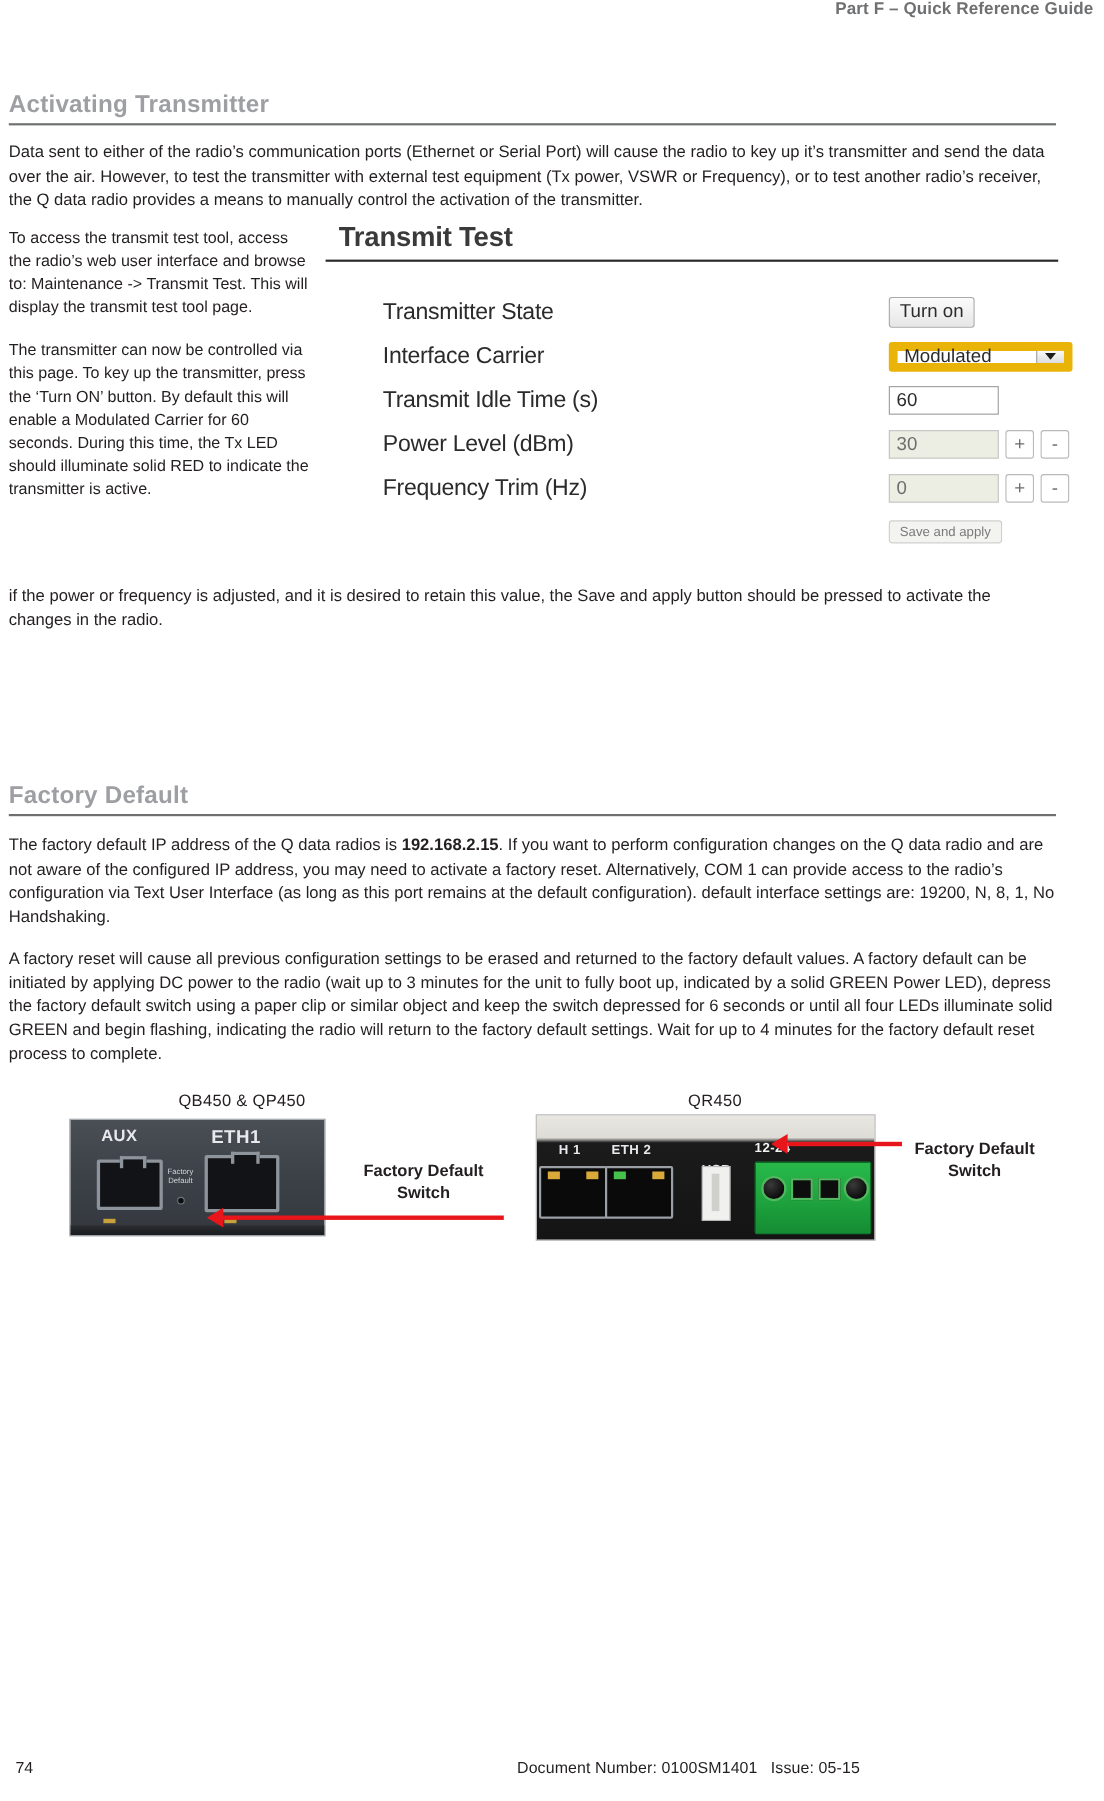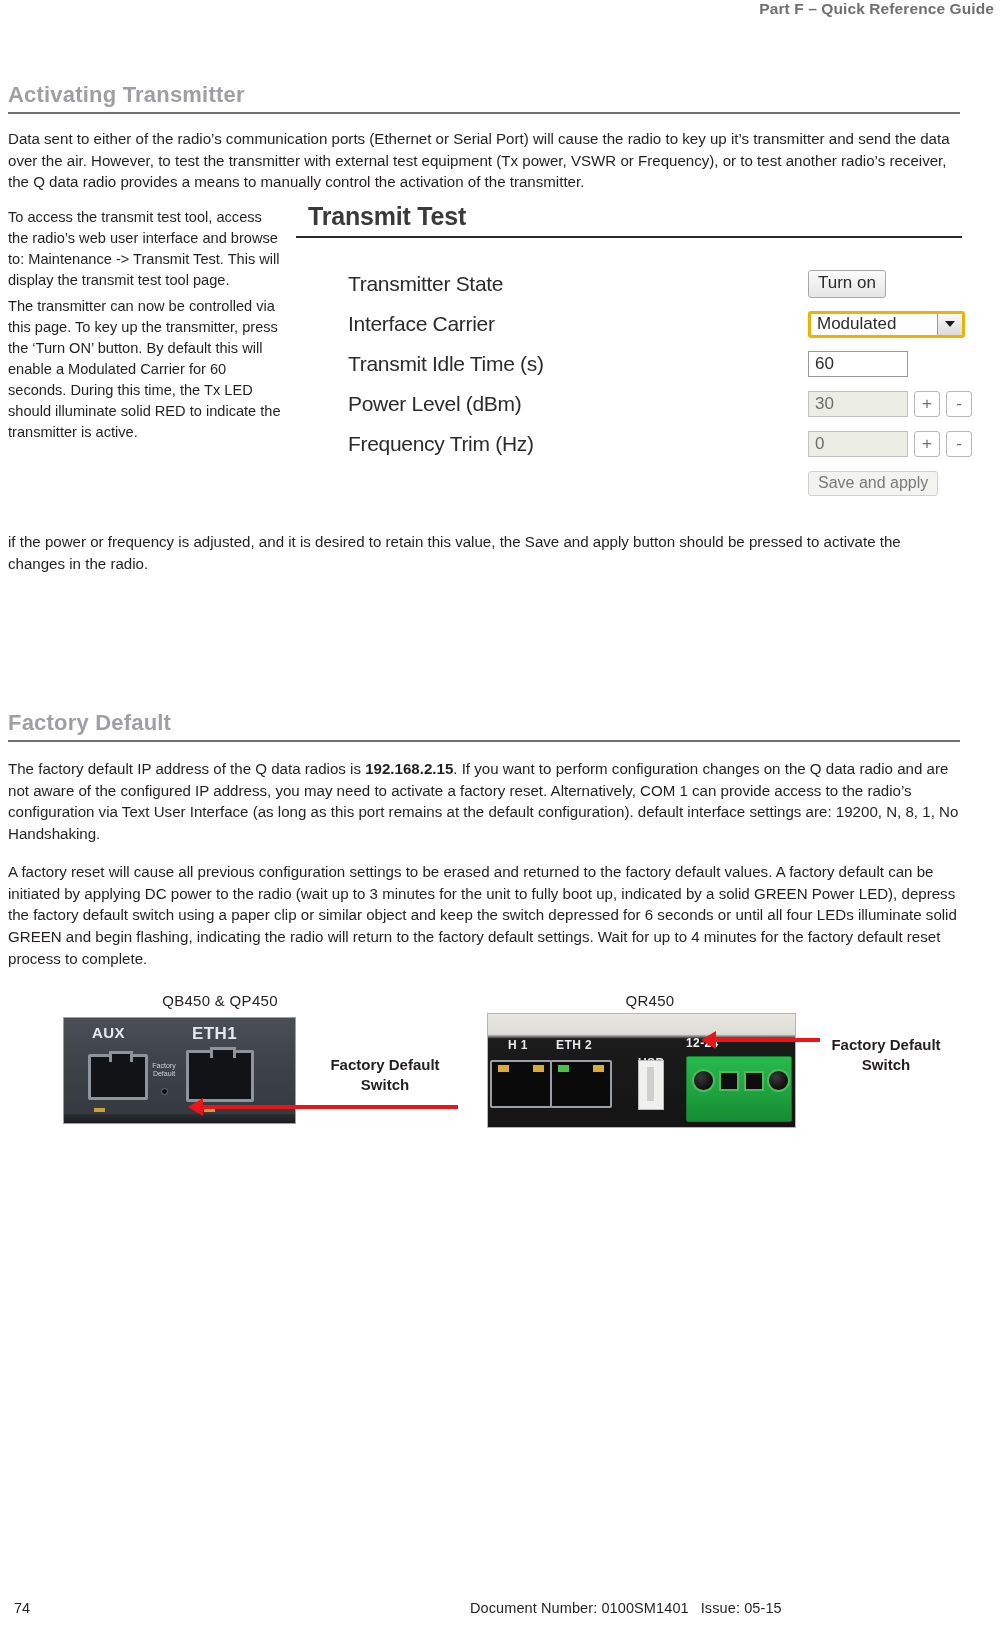--- a/index.html
+++ b/index.html
@@ -60,21 +60,21 @@
     line-height: 1.43;
     color: #231f20;
     margin: 0;
   }
 
   
   #heading-activating   { position:absolute; left:8px;  top:82px;  width:952px; }
   #intro-para           { position:absolute; left:8px;  top:128px; width:956px; }
 
   #left-col             { position:absolute; left:8px;  top:207px; width:274px; }
-  #left-col .col-para + .col-para { margin-top: 6px; }
+  #left-col .col-para + .col-para { margin-top: 19px; }
 
   #after-panel-para     { position:absolute; left:8px;  top:531px; width:940px; }
 
   #heading-factory      { position:absolute; left:8px;  top:710px; width:952px; }
   #factory-para-1       { position:absolute; left:8px;  top:758px; width:960px; }
   #factory-para-2       { position:absolute; left:8px;  top:861px; width:960px; }
 
   #footer               { position:absolute; left:0;    top:1600px; width:1004px; }
 
   
@@ -131,21 +131,21 @@
     border: 1px solid #a8a8a8;
     border-radius: 3px;
     padding: 2px 9px 3px 9px;
     line-height: 1.2;
     font-family: "Liberation Sans", sans-serif;
   }
 
   .select-wrap {
     display: flex;
     align-items: stretch;
-    border: 3px solid #eab308;
+    border: 8px solid #eab308;
     border-radius: 3px;
     background: #ffffff;
     height: 27px;
     box-sizing: border-box;
   }
   .select-value {
     font-size: 17px;
     color: #2b2b2b;
     padding: 0 8px 0 6px;
     display: flex;
@@ -196,21 +196,21 @@
     background: #ffffff;
     color: #6d6d6d;
     font-size: 17px;
     display: flex;
     align-items: center;
     justify-content: center;
     font-family: "Liberation Sans", sans-serif;
   }
   .btn-save {
     margin-top: 5px;
-    font-size: 16px;
+    font-size: 12px;
     color: #7a7a7a;
     background: #f3f3ef;
     border: 1px solid #cfcfcf;
     border-radius: 3px;
     padding: 2px 9px 3px 9px;
     display: inline-block;
     font-family: "Liberation Sans", sans-serif;
   }
 
   

